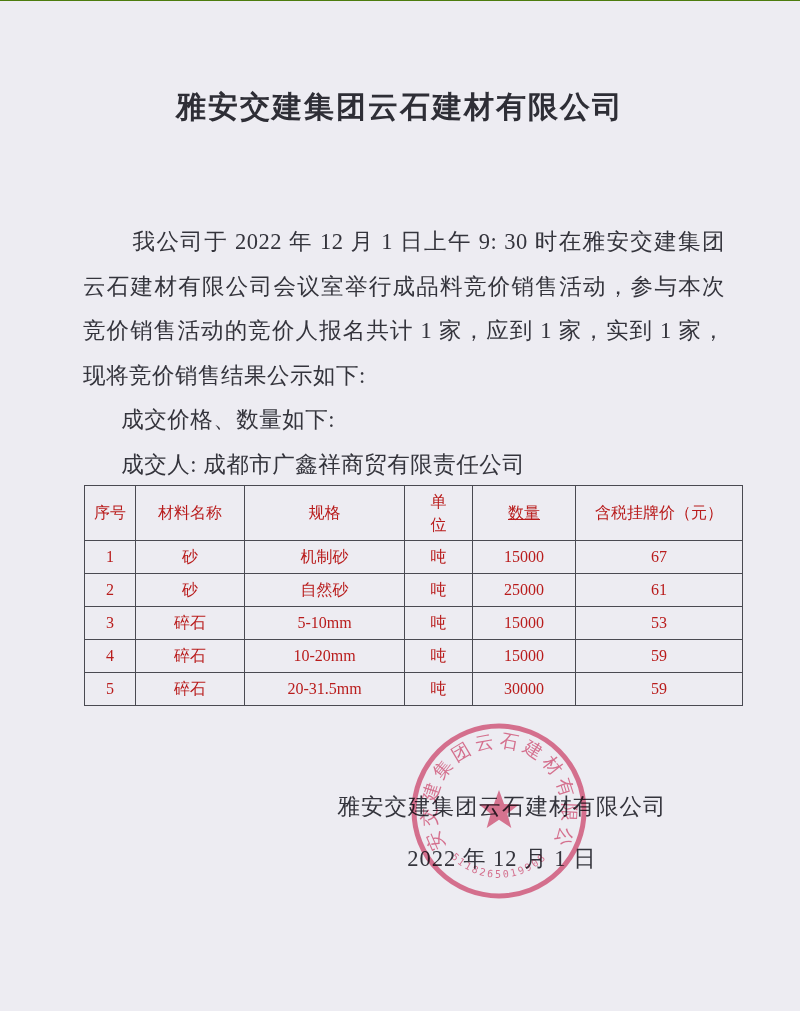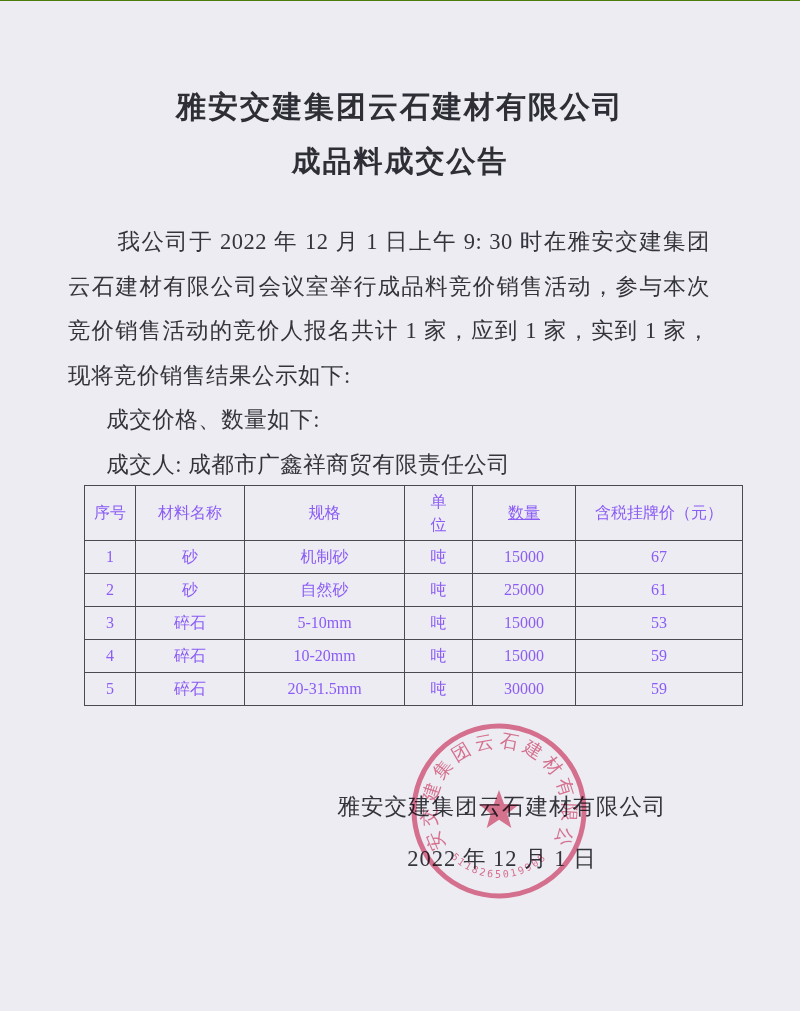--- a/index.html
+++ b/index.html
@@ -26,21 +26,21 @@
     font-size: 30px;
     font-weight: bold;
     letter-spacing: 2px;
     color: #2e2e36;
   }
   .title.l1 { top: 86px; }
   .title.l2 { top: 141px; font-size: 29px; }
 
   .body-text {
     position: absolute;
-    left: 68px;
+    left: 83px;
     top: 219px;
     width: 642px;
   }
   .body-text p {
     margin: 0;
     font-size: 22.5px;
     line-height: 44.5px;
     letter-spacing: 0.5px;
   }
   .para-main {
@@ -51,21 +51,21 @@
   .para-line { text-indent: 1.7em; }
 
   .price-table {
     position: absolute;
     left: 84px;
     top: 484px;
     width: 652px;
     border-collapse: collapse;
     table-layout: fixed;
     font-size: 16px;
-    color: #8b5cf6;
+    color: #b91c1c;
     background: transparent;
   }
   .price-table th, .price-table td {
     border: 1.5px solid #4a4a52;
     text-align: center;
     vertical-align: middle;
     padding: 0;
     font-weight: normal;
   }
   .price-table thead th { height: 54px; }
@@ -108,21 +108,20 @@
     opacity: 0.85;
     pointer-events: none;
   }
 </style>
 </head>
 <body>
 
 <div class="page">
 
   <h1 class="title l1">雅安交建集团云石建材有限公司</h1>
-  <h1 class="title l2">成品料成交公告</h1>
 
   <div class="body-text">
     <p class="para-main">我公司于 2022 年 12 月 1 日上午 9: 30 时在雅安交建集团云石建材有限公司会议室举行成品料竞价销售活动，参与本次竞价销售活动的竞价人报名共计 1 家，应到 1 家，实到 1 家，现将竞价销售结果公示如下:</p>
     <p class="para-line">成交价格、数量如下:</p>
     <p class="para-line">成交人: 成都市广鑫祥商贸有限责任公司</p>
   </div>
 
   <table class="price-table">
     <thead>
       <tr>

